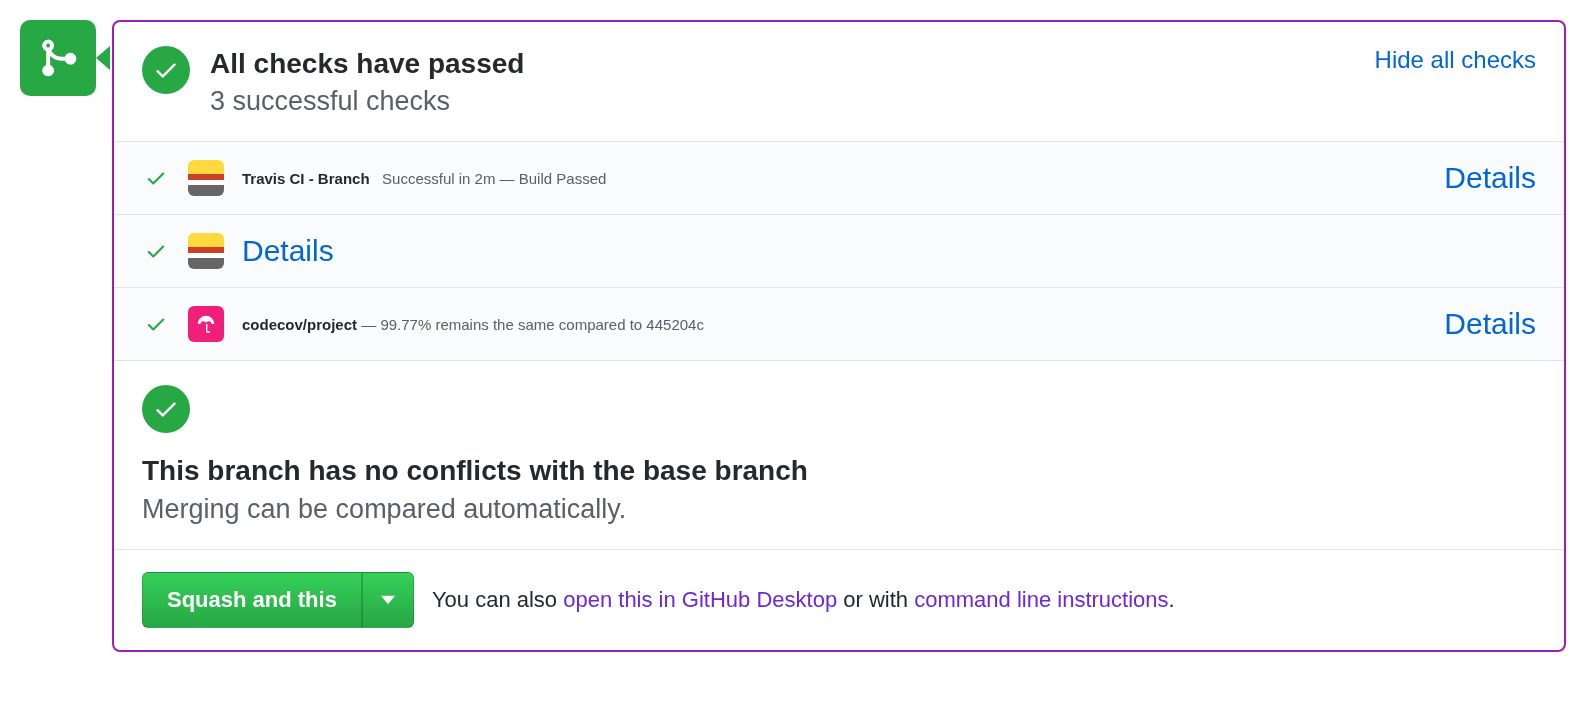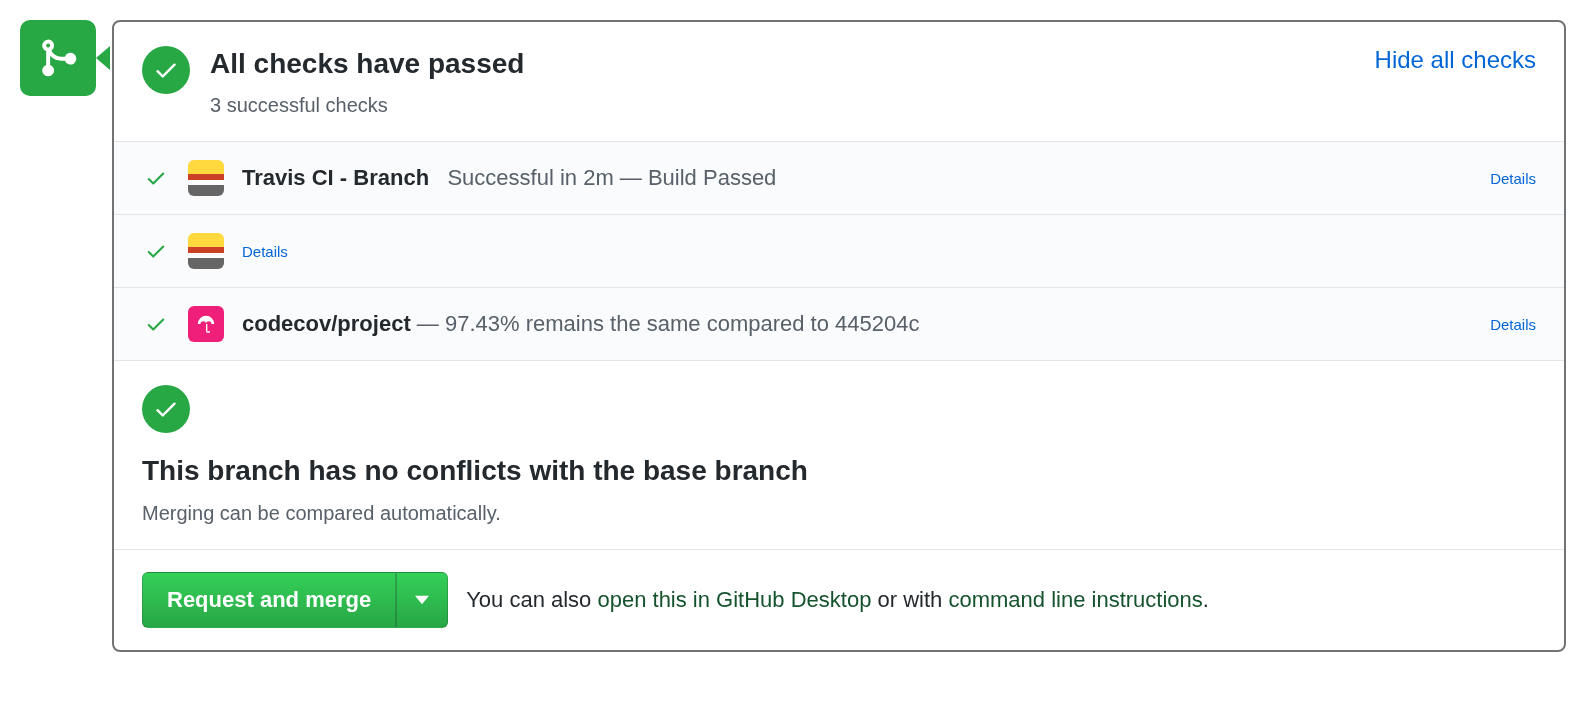--- a/index.html
+++ b/index.html
@@ -32,21 +32,21 @@
       top: 26px;
       width: 0;
       height: 0;
       border-top: 12px solid transparent;
       border-bottom: 12px solid transparent;
       border-right: 14px solid #28a745;
       filter: drop-shadow(2px 0 0 #fff);
     }
     .main-box {
       flex: 1;
-      border: 2px solid #737373;
+      border: 2px solid #a21caf;
       border-radius: 8px;
       background: #fff;
       overflow: hidden;
       position: relative;
     }
     .main-box::before {
       content: '';
       position: absolute;
       left: -2px;
       top: 24px;
@@ -72,23 +72,23 @@
     .header-text {
       flex: 1;
     }
     .header-title {
       font-size: 28px;
       font-weight: 600;
       color: #24292e;
       line-height: 1.3;
     }
     .header-subtitle {
-      font-size: 20px;
+      font-size: 27px;
       color: #586069;
-      margin-top: 12px;
+      margin-top: 4px;
     }
     .hide-link {
       color: #0366d6;
       font-size: 24px;
       text-decoration: none;
       white-space: nowrap;
     }
     .checks-list {
       border-top: 1px solid #e1e4e8;
     }
@@ -117,32 +117,32 @@
     }
     .avatar-travis {
       background: linear-gradient(#ffd93d 0 40%, #cc4125 40% 55%, #fff 55% 70%, #666 70%);
       position: relative;
     }
     .avatar-codecov {
       background: #f01f7a;
     }
     .check-text {
       flex: 1;
-      font-size: 22px;
+      font-size: 15px;
       color: #586069;
       overflow: hidden;
       white-space: nowrap;
     }
     .check-name {
       font-weight: 600;
       color: #24292e;
     }
     .details-link {
       color: #0366d6;
-      font-size: 15px;
+      font-size: 30px;
       text-decoration: none;
     }
     .footer-section {
       padding: 22px 28px;
       border-top: 1px solid #e1e4e8;
       display: flex;
       align-items: center;
       gap: 18px;
     }
     .merge-btn-group {
@@ -167,21 +167,21 @@
       border-radius: 0 6px 6px 0;
       cursor: pointer;
       display: flex;
       align-items: center;
     }
     .footer-text {
       font-size: 22px;
       color: #24292e;
     }
     .link {
-      color: #14532d;
+      color: #6d28d9;
       text-decoration: none;
     }
     .conflict-section {
       padding: 24px 28px;
       display: flex;
       align-items: flex-start;
       gap: 20px;
       flex-direction: column;
     }
   </style>
@@ -240,41 +240,41 @@
             <path d="M13.78 4.22a.75.75 0 010 1.06l-7.25 7.25a.75.75 0 01-1.06 0L2.22 9.28a.75.75 0 011.06-1.06L6 10.94l6.72-6.72a.75.75 0 011.06 0z"></path>
           </svg>
         </div>
         <div class="avatar avatar-codecov">
           <svg width="22" height="22" viewBox="0 0 16 16" fill="#fff">
             <path d="M8 2a6 6 0 00-6 6h2a2 2 0 014 0h0a2 2 0 014 0h2a6 6 0 00-6-6zM8 8v5a1.5 1.5 0 003 0h-1a.5.5 0 01-1 0V8z"></path>
           </svg>
         </div>
         <div class="check-text">
           <span class="check-name">codecov/project</span>
-          <span>— 97.43% remains the same compared to 445204c</span>
+          <span>— 99.77% remains the same compared to 445204c</span>
         </div>
         <a href="#" class="details-link">Details</a>
       </div>
     </div>
 
     <div class="conflict-section">
       <div class="status-circle">
         <svg width="26" height="26" viewBox="0 0 16 16" fill="#fff">
           <path d="M13.78 4.22a.75.75 0 010 1.06l-7.25 7.25a.75.75 0 01-1.06 0L2.22 9.28a.75.75 0 011.06-1.06L6 10.94l6.72-6.72a.75.75 0 011.06 0z"></path>
         </svg>
       </div>
       <div class="header-text">
         <div class="header-title">This branch has no conflicts with the base branch</div>
         <div class="header-subtitle">Merging can be compared automatically.</div>
       </div>
     </div>
 
     <div class="footer-section">
       <div class="merge-btn-group">
-        <button class="merge-btn">Request and merge</button>
+        <button class="merge-btn">Squash and this</button>
         <button class="merge-dropdown">
           <svg width="14" height="10" viewBox="0 0 10 6" fill="#fff">
             <path d="M0 0l5 6 5-6z"></path>
           </svg>
         </button>
       </div>
       <div class="footer-text">
         <span>You can also </span><a href="#" class="link">open this in GitHub Desktop</a><span> or with </span><a href="#" class="link">command line instructions</a><span>.</span>
       </div>
     </div>

